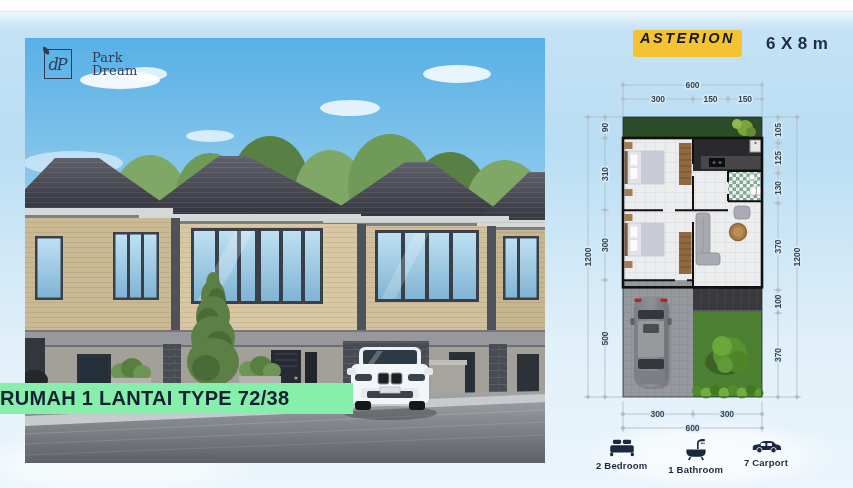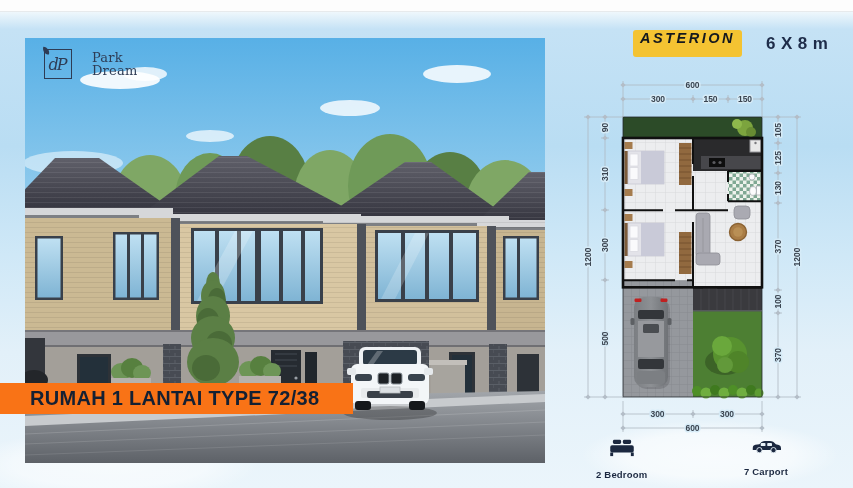--- a/index.html
+++ b/index.html
@@ -19,30 +19,30 @@
   .logo-box .mono{font-family:"DejaVu Serif",serif;font-style:italic;font-size:16px;letter-spacing:-2px;transform:translateX(-1px);}
   .logo-leaf{position:absolute;left:-4px;top:-5px;}
   .logo-name{font-family:"DejaVu Serif",serif;font-size:13px;line-height:1.02;letter-spacing:.2px;}
   
   .badge{position:absolute;left:633px;top:30px;width:109px;height:27px;background:#F4C332;border-radius:3px;
          display:flex;align-items:flex-start;justify-content:center;}
   .badge span{font-style:italic;font-weight:800;font-size:14.5px;letter-spacing:2.5px;color:#14181E;}
   .lotsize{position:absolute;left:766px;top:30px;height:27px;display:flex;align-items:center;
            font-weight:700;font-size:17px;color:#1e2c49;letter-spacing:.4px;}
   
-  .banner{position:absolute;left:0;top:383px;width:353px;height:31px;background:#f97316;
-          display:flex;align-items:center;padding-left:30px;box-sizing:border-box;}
+  .banner{position:absolute;left:0;top:383px;width:353px;height:31px;background:#86efac;
+          display:flex;align-items:center;box-sizing:border-box;}
   .banner span{font-weight:800;font-size:20px;letter-spacing:.3px;color:#142033;}
   
   .floorplan{position:absolute;left:575px;top:72px;width:245px;height:370px;}
   .floorplan svg text.dim{font-family:"Liberation Sans",sans-serif;font-size:8.5px;font-weight:600;fill:#3a4450;
           paint-order:stroke;stroke:#d6ebf7;stroke-width:3px;stroke-linejoin:round;}
   
   .features{position:absolute;left:596px;top:438px;width:192px;display:flex;justify-content:space-between;}
-  .feature{display:flex;flex-direction:column;align-items:center;gap:12px;}
+  .feature{display:flex;flex-direction:column;align-items:center;gap:3px;}
   .feature .flabel{font-size:9.5px;font-weight:700;color:#1B2840;letter-spacing:.2px;white-space:nowrap;}
 </style>
 </head>
 <body>
 
 <div class="stage">
   <div class="cloud" style="left:580px;top:420px;width:260px;height:70px;opacity:.7;"></div>
   <div class="cloud" style="left:-40px;top:430px;width:300px;height:70px;opacity:.6;"></div>
 
   <div class="photo">
@@ -452,20 +452,30 @@
       <svg width="30" height="19" viewBox="0 0 32 21">
         <rect x="6" y="2" width="9" height="4.5" rx="1.5" fill="#1B2840"></rect>
         <rect x="17" y="2" width="9" height="4.5" rx="1.5" fill="#1B2840"></rect>
         <rect x="3" y="8" width="26" height="8" rx="2" fill="#1B2840"></rect>
         <rect x="3" y="16" width="3.2" height="4" fill="#1B2840"></rect>
         <rect x="25.8" y="16" width="3.2" height="4" fill="#1B2840"></rect>
       </svg>
       <span class="flabel">2 Bedroom</span>
     </div>
     <div class="feature">
+      <svg width="22" height="23" viewBox="0 0 24 25">
+        <path d="M14,12 V6 a3.5,3.5 0 0 1 3.5,-3.5 h1" fill="none" stroke="#1B2840" stroke-width="1.8"></path>
+        <rect x="16.8" y="1" width="5" height="2.6" rx="1.2" fill="#1B2840"></rect>
+        <path d="M17.8,5 v1.6 M19.3,5 v1.6 M20.8,5 v1.6" stroke="#1B2840" stroke-width="1"></path>
+        <path d="M1.5,12.5 h21 v2.5 a5.5,5.5 0 0 1 -5.5,5.5 h-10 a5.5,5.5 0 0 1 -5.5,-5.5 z" fill="#1B2840"></path>
+        <path d="M6,21 L4,24 M18,21 L20,24" stroke="#1B2840" stroke-width="1.8"></path>
+      </svg>
+      <span class="flabel">1 Bathroom</span>
+    </div>
+    <div class="feature">
       <svg width="30" height="16" viewBox="0 0 34 17">
         <path d="M2,11 q0,-3.2 3,-3.8 l4.5,-0.8 q2.6,-3.6 6.2,-3.6 h5.6 q4.2,0 6.8,3.8 l3.4,0.8 q2.5,0.6 2.5,3.4 v2.2 h-32 z" fill="#1B2840"></path>
         <rect x="11" y="5" width="5.4" height="3.6" rx="1" fill="#e8f2f8"></rect>
         <rect x="18.4" y="5" width="5.4" height="3.6" rx="1" fill="#e8f2f8"></rect>
         <circle cx="9.5" cy="13.2" r="3" fill="#1B2840" stroke="#e8f2f8" stroke-width="1"></circle>
         <circle cx="25.5" cy="13.2" r="3" fill="#1B2840" stroke="#e8f2f8" stroke-width="1"></circle>
       </svg>
       <span class="flabel">7 Carport</span>
     </div>
   </div>

